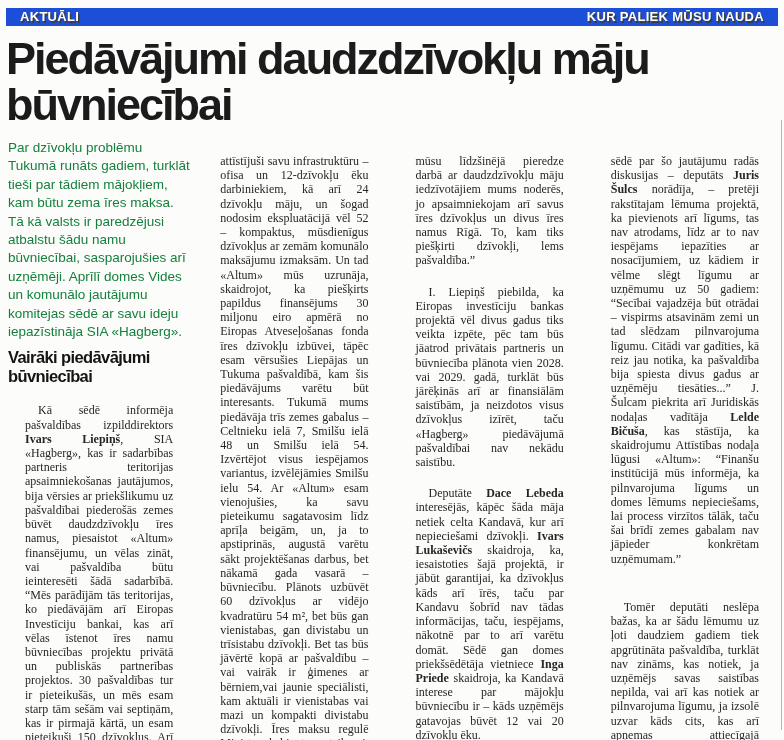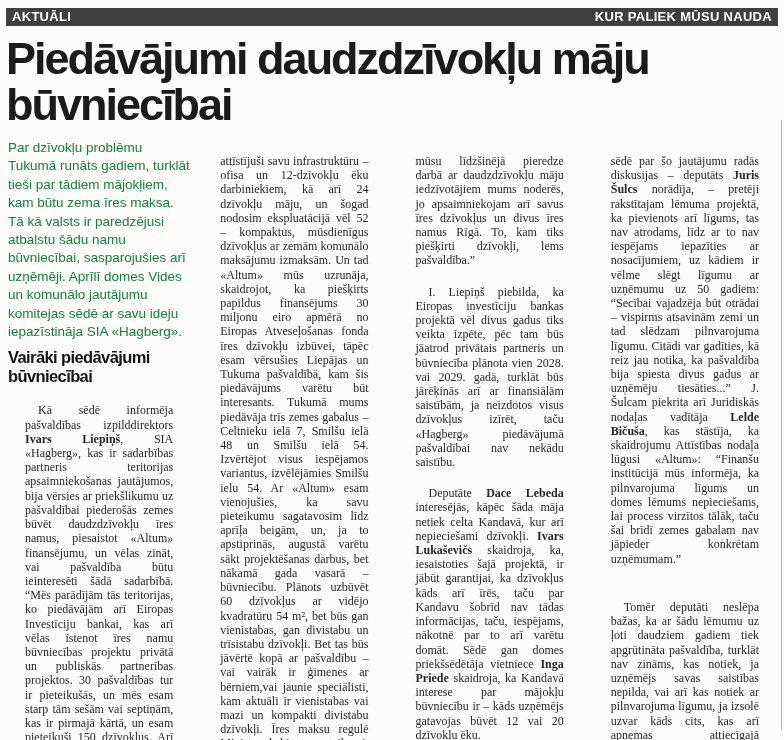--- a/index.html
+++ b/index.html
@@ -2,22 +2,22 @@
 <html lang="lv"><head>
 <meta charset="utf-8">
 <style>
   html,body{margin:0;padding:0;background:#e8e8e8;}
   .page{
     width:784px;height:740px;background:#fcfcfb;overflow:hidden;position:relative;
     font-family:"Liberation Serif",serif;color:#262626;margin:0 auto;
   }
   .scan-edge{position:absolute;top:120px;right:2px;width:1px;height:610px;background:#b5b5b5;}
   .bar{
-    margin:8px 6px 10px;height:18px;background:#404040;
-    display:flex;justify-content:space-between;align-items:center;padding:0 6px;
+    margin:8px 6px 10px;height:18px;background:#1d4ed8;
+    display:flex;justify-content:space-between;align-items:center;padding:0 14px;
   }
   .bar .chip{
     font-family:"Liberation Sans",sans-serif;font-weight:700;font-size:13px;
     color:#ffffff;text-shadow:1.5px 1.5px 0 #3c3c3c;letter-spacing:.3px;line-height:18px;
   }
   h1.headline{
     margin:3px 6px 0;font-family:"Liberation Sans",sans-serif;font-weight:700;
     font-size:45px;line-height:46px;letter-spacing:-2px;color:#1b1b1b;
   }
   .cols{display:flex;gap:13px;margin:9px 8px 0;height:606px;overflow:hidden;}

